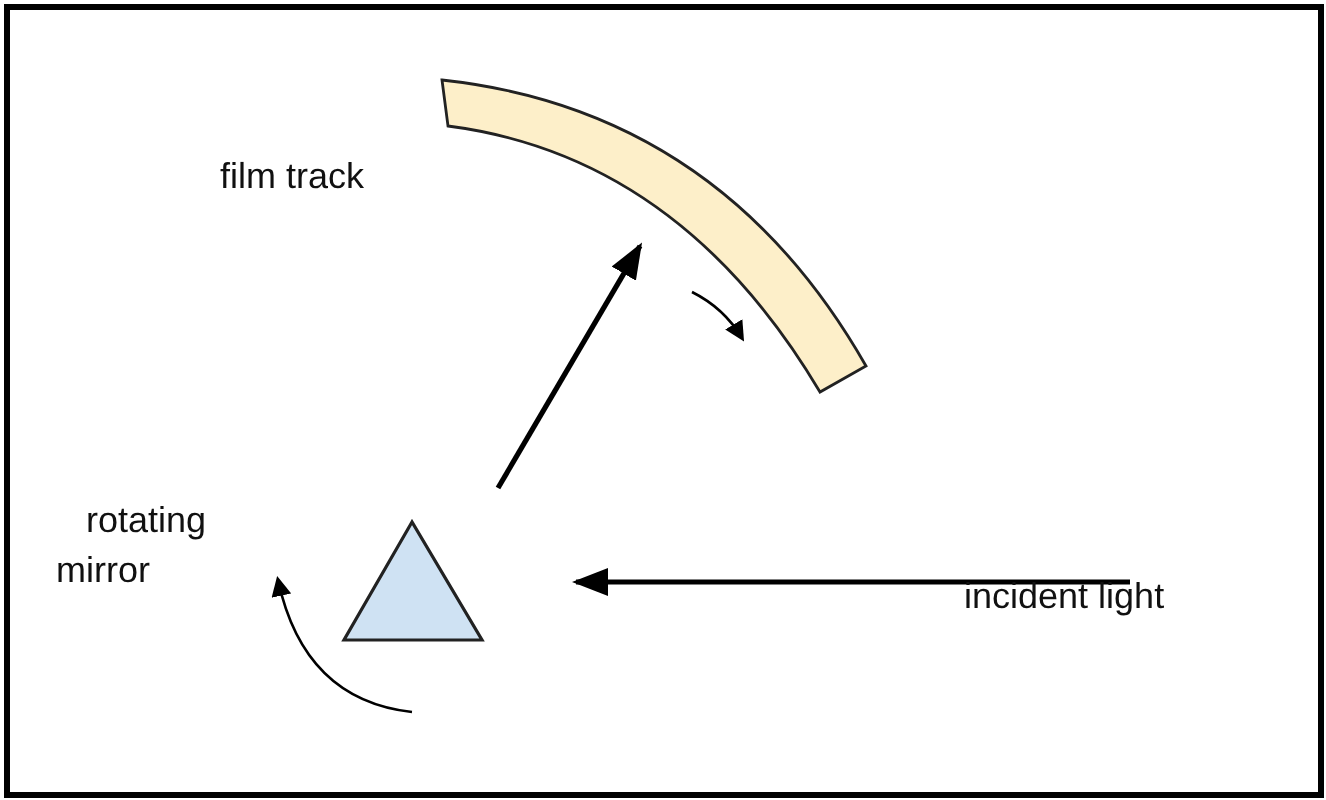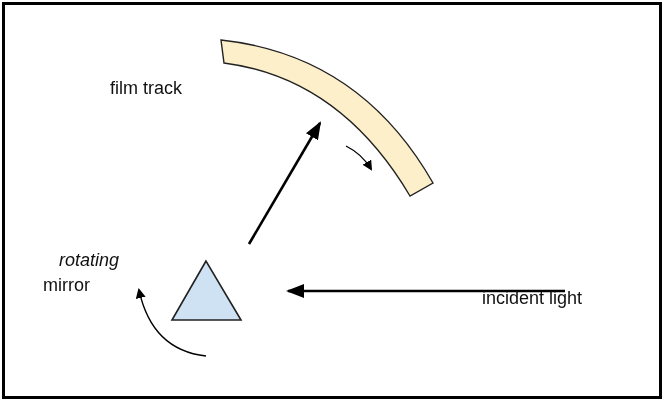--- a/index.html
+++ b/index.html
@@ -36,15 +36,15 @@
   <line x1="249" y1="244" x2="320" y2="123" stroke="#000" stroke-width="2.6" marker-end="url(#ahBig)"></line>
 
   <line x1="565" y1="291" x2="288" y2="291" stroke="#000" stroke-width="2.6" marker-end="url(#ahBig)"></line>
 
   <polygon points="206,261 172,320 241,320" fill="#cfe2f3" stroke="#222" stroke-width="1.6"></polygon>
 
   <path d="M206,356 Q152,350 139,290" fill="none" stroke="#000" stroke-width="1.3" marker-end="url(#ah)"></path>
 </svg>
 
 <div class="lbl" style="left:110px; top:76px;">film track</div>
-<div class="lbl" style="left:59px; top:248px;font-style:italic;">rotating</div>
-<div class="lbl" style="left:43px; top:273px;">mirror</div>
+<div class="lbl" style="left:43px; top:248px;">rotating</div>
+<div class="lbl" style="left:28px; top:273px;">mirror</div>
 <div class="lbl" style="left:482px; top:256px;margin-top:30px;">incident light</div>
 
 </body></html>

